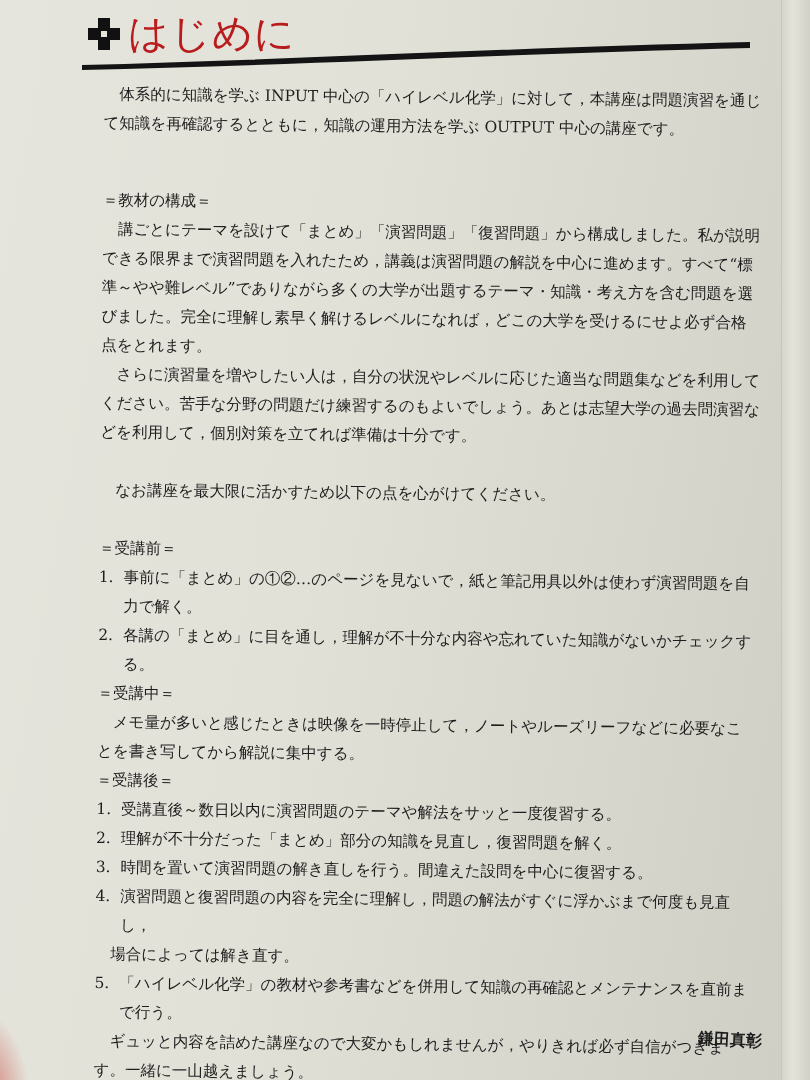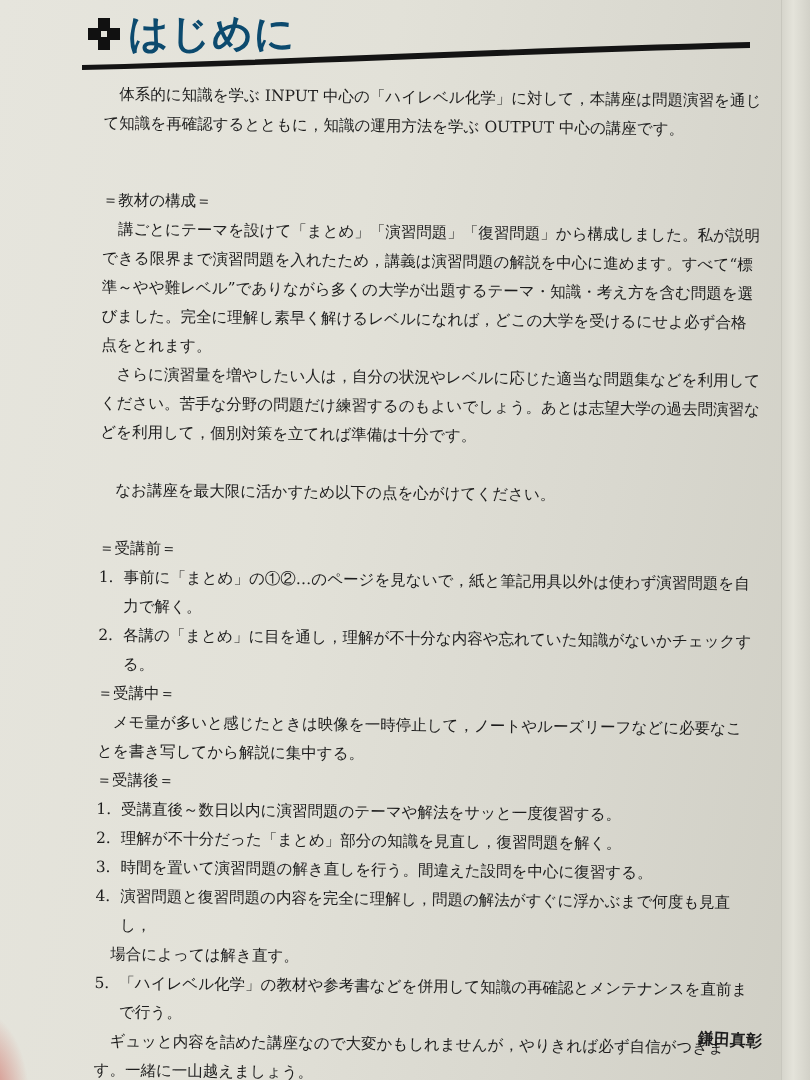--- a/index.html
+++ b/index.html
@@ -29,21 +29,21 @@
     .plus-icon::before, .plus-icon::after {
       content: ""; position: absolute; background: #111;
     }
     .plus-icon::before { left: 10px; top: 0; width: 12px; height: 32px; }
     .plus-icon::after { left: 0; top: 10px; width: 32px; height: 12px; }
     .plus-icon .hole {
       position: absolute; left: 13px; top: 13px; width: 6px; height: 6px; background: #e4e3da; z-index: 2;
     }
     .title {
       font-family: "DejaVu Sans", "Liberation Sans", sans-serif;
-      font-size: 40px; font-weight: bold; letter-spacing: 1px; color: #0c4a6e;
+      font-size: 40px; font-weight: normal; letter-spacing: 1px; color: #b91c1c;
     }
     .rule {
       position: absolute; left: 82px; top: 40px; width: 670px; height: 30px;
     }
     .content {
       position: absolute; left: 104px; top: 80px; width: 660px;
       font-size: 15.5px; line-height: 29px;
       transform: rotate(0.6deg); transform-origin: left top;
     }
     .p { margin: 0; }

